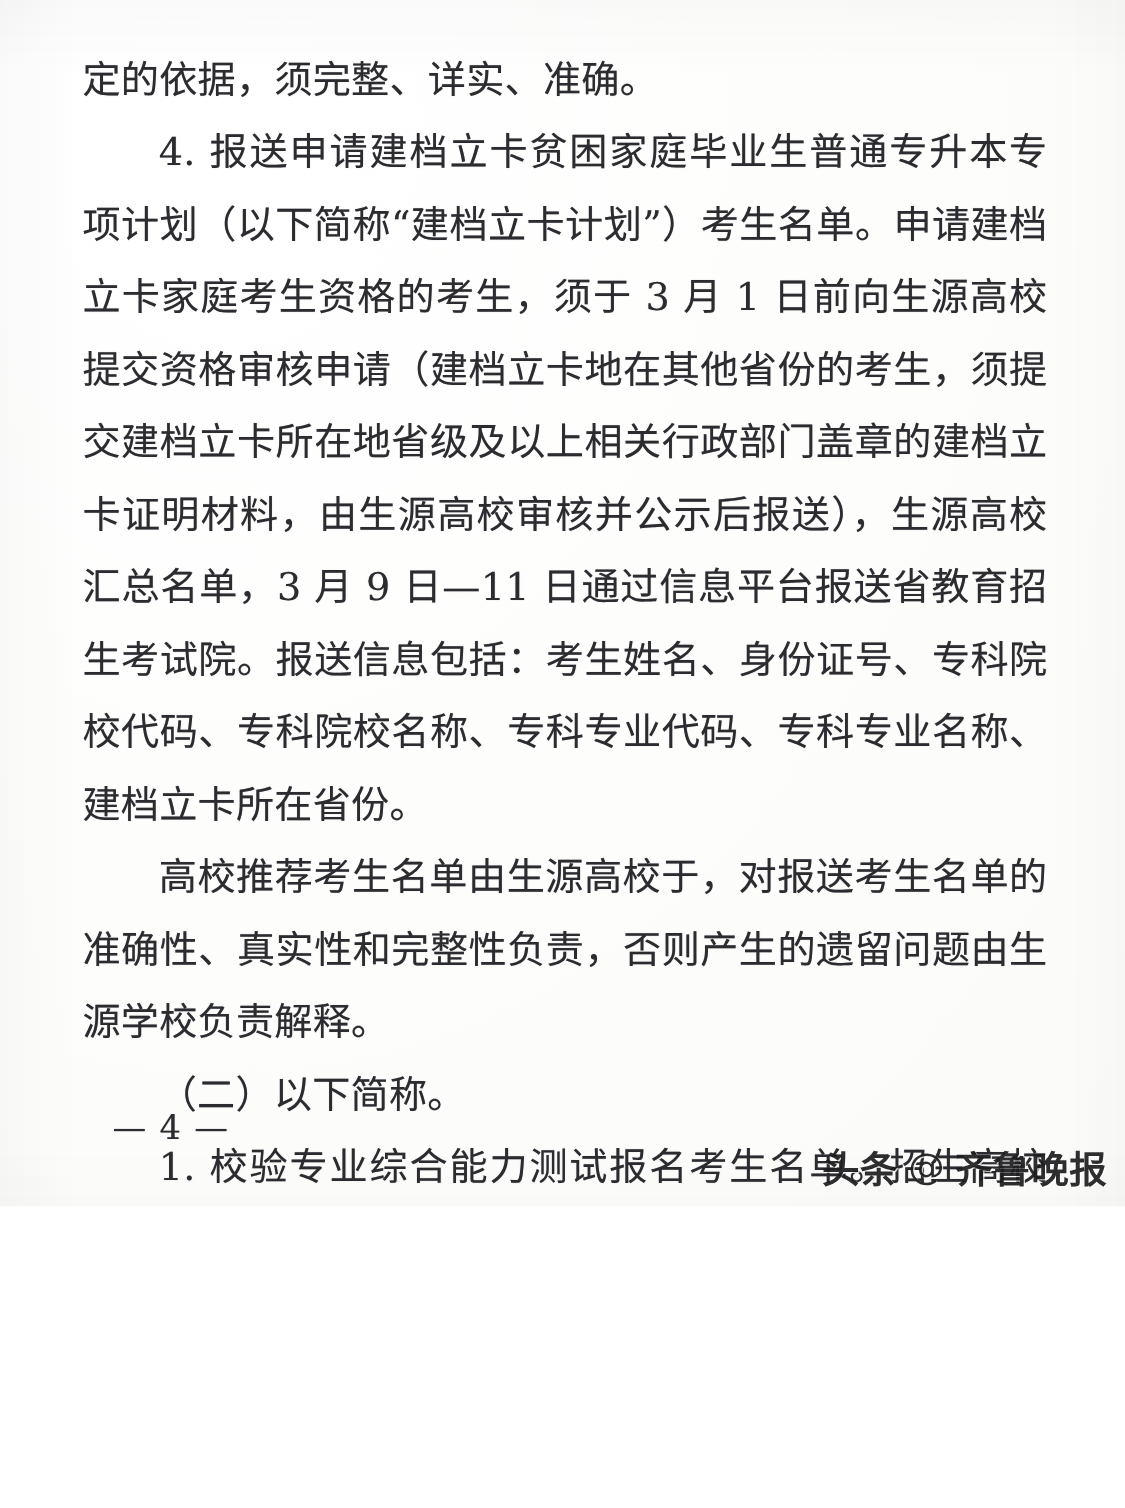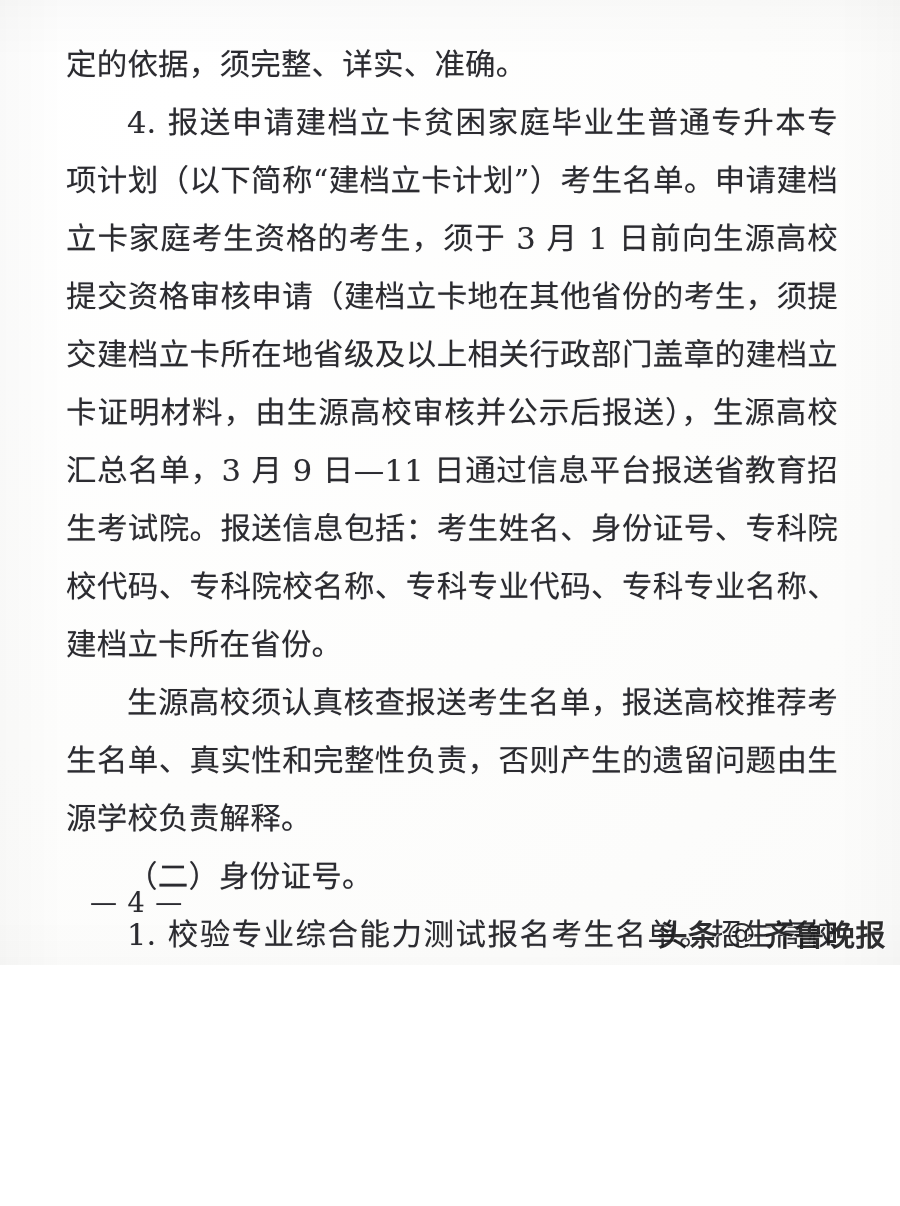--- a/index.html
+++ b/index.html
@@ -117,23 +117,23 @@
 
   <div class="scan-grain"></div>
 
   <div class="body-text">
 
     <p class="para cont">定的依据，须完整、详实、准确。</p>
 
 
     <p class="para indent">4. 报送申请建档立卡贫困家庭毕业生普通专升本专项计划（以下简称“建档立卡计划”）考生名单。申请建档立卡家庭考生资格的考生，须于 3 月 1 日前向生源高校提交资格审核申请（建档立卡地在其他省份的考生，须提交建档立卡所在地省级及以上相关行政部门盖章的建档立卡证明材料，由生源高校审核并公示后报送），生源高校汇总名单，3 月 9 日—11 日通过信息平台报送省教育招生考试院。报送信息包括：考生姓名、身份证号、专科院校代码、专科院校名称、专科专业代码、专科专业名称、建档立卡所在省份。</p>
 
-    <p class="para indent">生源高校须认真核查报送考生名单，报送高校推荐考生名单、真实性和完整性负责，否则产生的遗留问题由生源学校负责解释。</p>
+    <p class="para indent">高校推荐考生名单由生源高校于，对报送考生名单的准确性、真实性和完整性负责，否则产生的遗留问题由生源学校负责解释。</p>
 
-    <p class="para indent">（二）身份证号。</p>
+    <p class="para indent">（二）以下简称。</p>
 
     <p class="para indent">1. 校验专业综合能力测试报名考生名单。招生高校应于本校专业综合能力测试报名完成后至 3 月 16 日前将报名参加测试的考生名单信息通过信息平台进行校验，招生高校上报考生姓名、身份证号获取考生相关信息，获取的信息字段包括考生姓名、身份</p>
 
   </div>
 
   <div class="footer">
 
     <div class="page-number">— 4 —</div>
 
     <div class="watermark">

